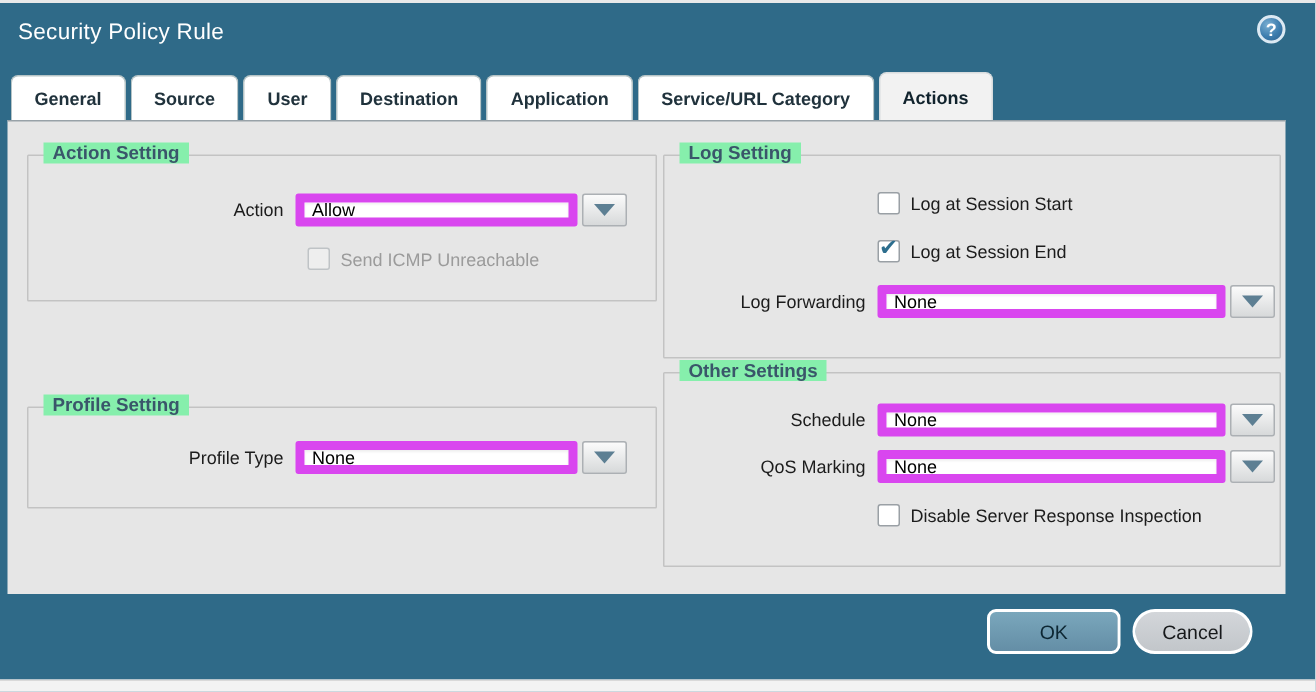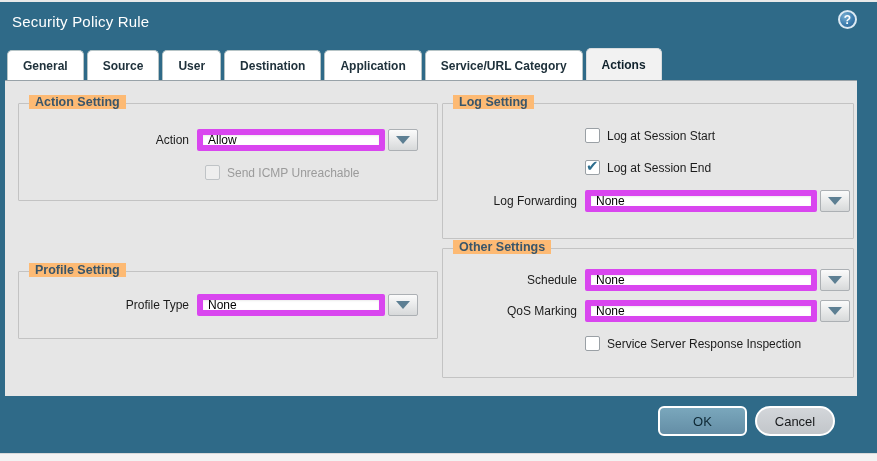--- a/index.html
+++ b/index.html
@@ -28,21 +28,21 @@
     white-space:nowrap;cursor:pointer;
   }
   .tab.active{height:32px;line-height:32px;background:#f2f2f2;border-color:#d8dcde;color:#10222c;}
   
   .content{
     position:absolute;left:5px;top:80px;width:852px;height:316px;
     background:#e6e6e6;border-top:1px solid #98a2a8;z-index:1;
   }
   .fs{position:absolute;border:1px solid #c3c3c3;border-radius:1px;}
   .fs-legend{
-    position:absolute;top:-9px;left:10px;background:#fdba74;padding:0 6px;
+    position:absolute;top:-9px;left:10px;background:#86efac;padding:0 6px;
     font-size:12.5px;font-weight:bold;color:#3a566a;white-space:nowrap;
   }
   .fs-action{left:13px;top:22px;width:420px;height:98px;}
   .fs-profile{left:13px;top:190px;width:420px;height:68px;}
   .fs-log{left:437px;top:22px;width:412px;height:136px;}
   .fs-other{left:437px;top:167px;width:412px;height:130px;}
   .row{display:flex;align-items:center;}
   .lbl{font-size:12px;color:#1c1c1c;text-align:right;padding-right:8px;white-space:nowrap;}
   .lbl-l{width:178px;}
   .lbl-r{width:142px;}
@@ -193,21 +193,21 @@
           </div>
           <div class="combo-btn">
             <span class="tri"></span>
           </div>
         </div>
       </div>
       <div class="row cbrow" style="margin-top:14px;padding-left:142px;">
         <div class="cb">
           
         </div>
-        <span class="cb-label">Service Server Response Inspection</span>
+        <span class="cb-label">Disable Server Response Inspection</span>
       </div>
     </div>
 
   </div>
 
   <button class="btn btn-ok">OK</button>
   <button class="btn btn-cancel">Cancel</button>
 
   <div class="bottom-strip"></div>
 </div>

